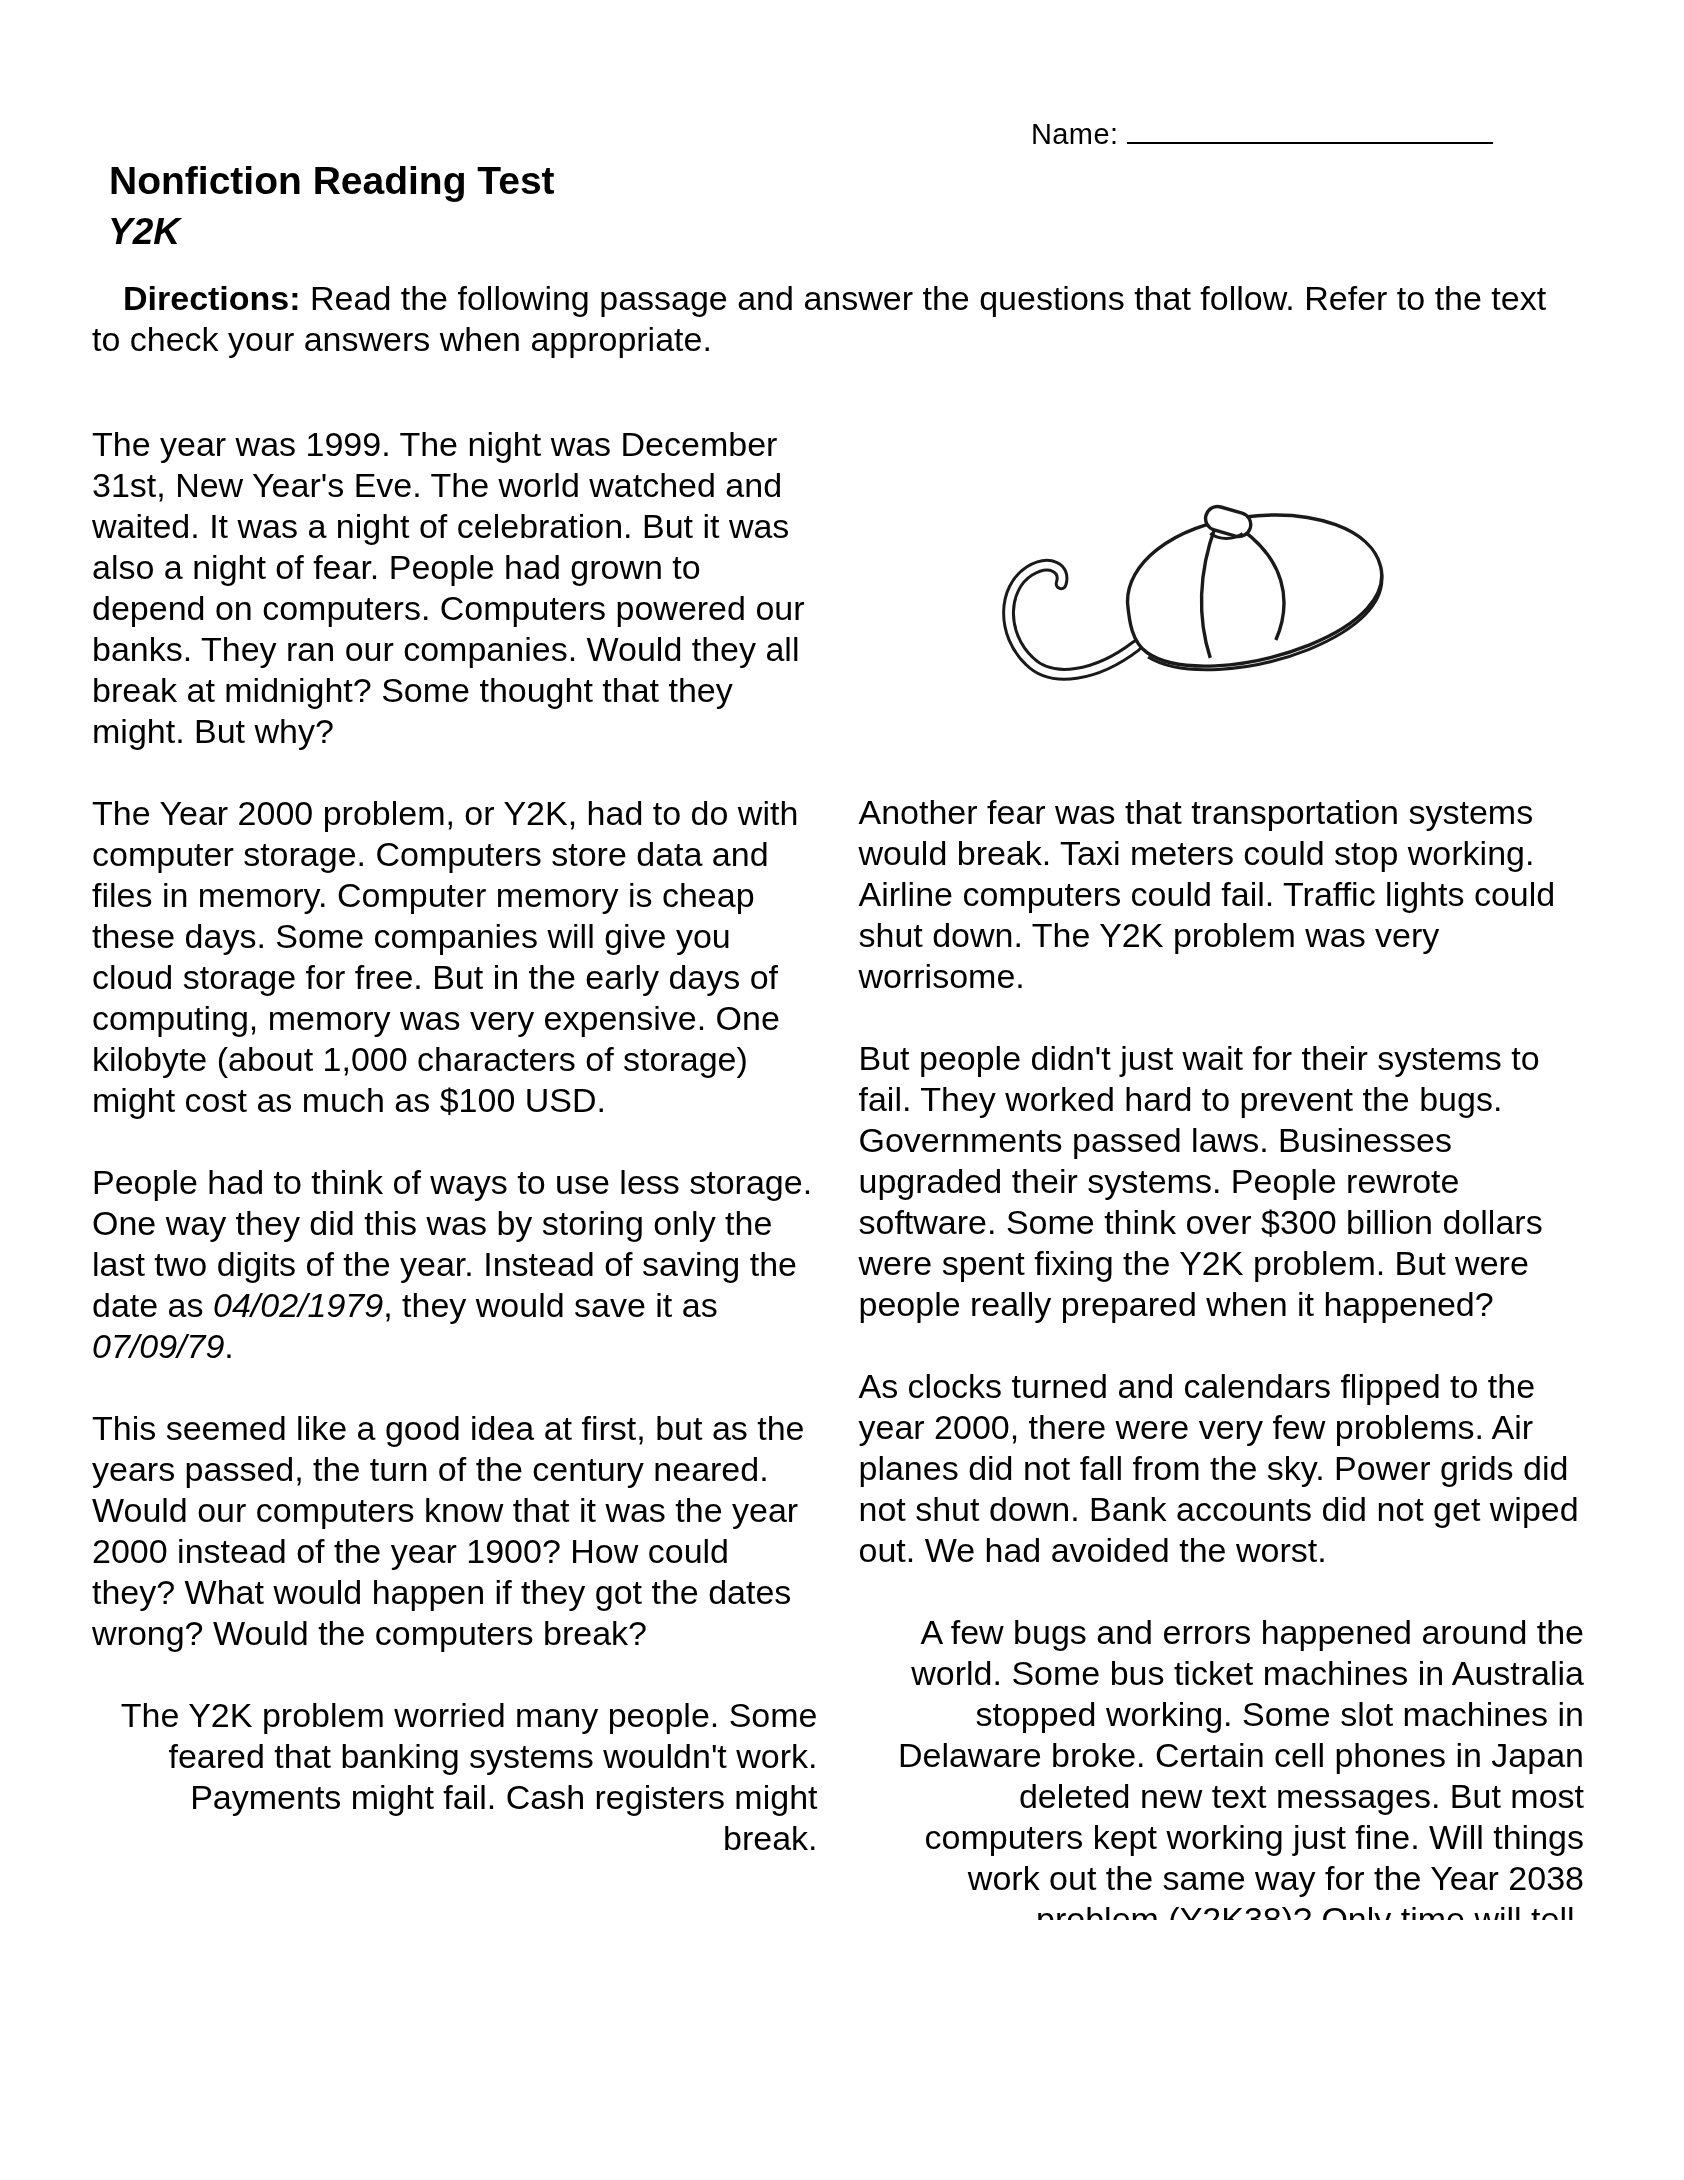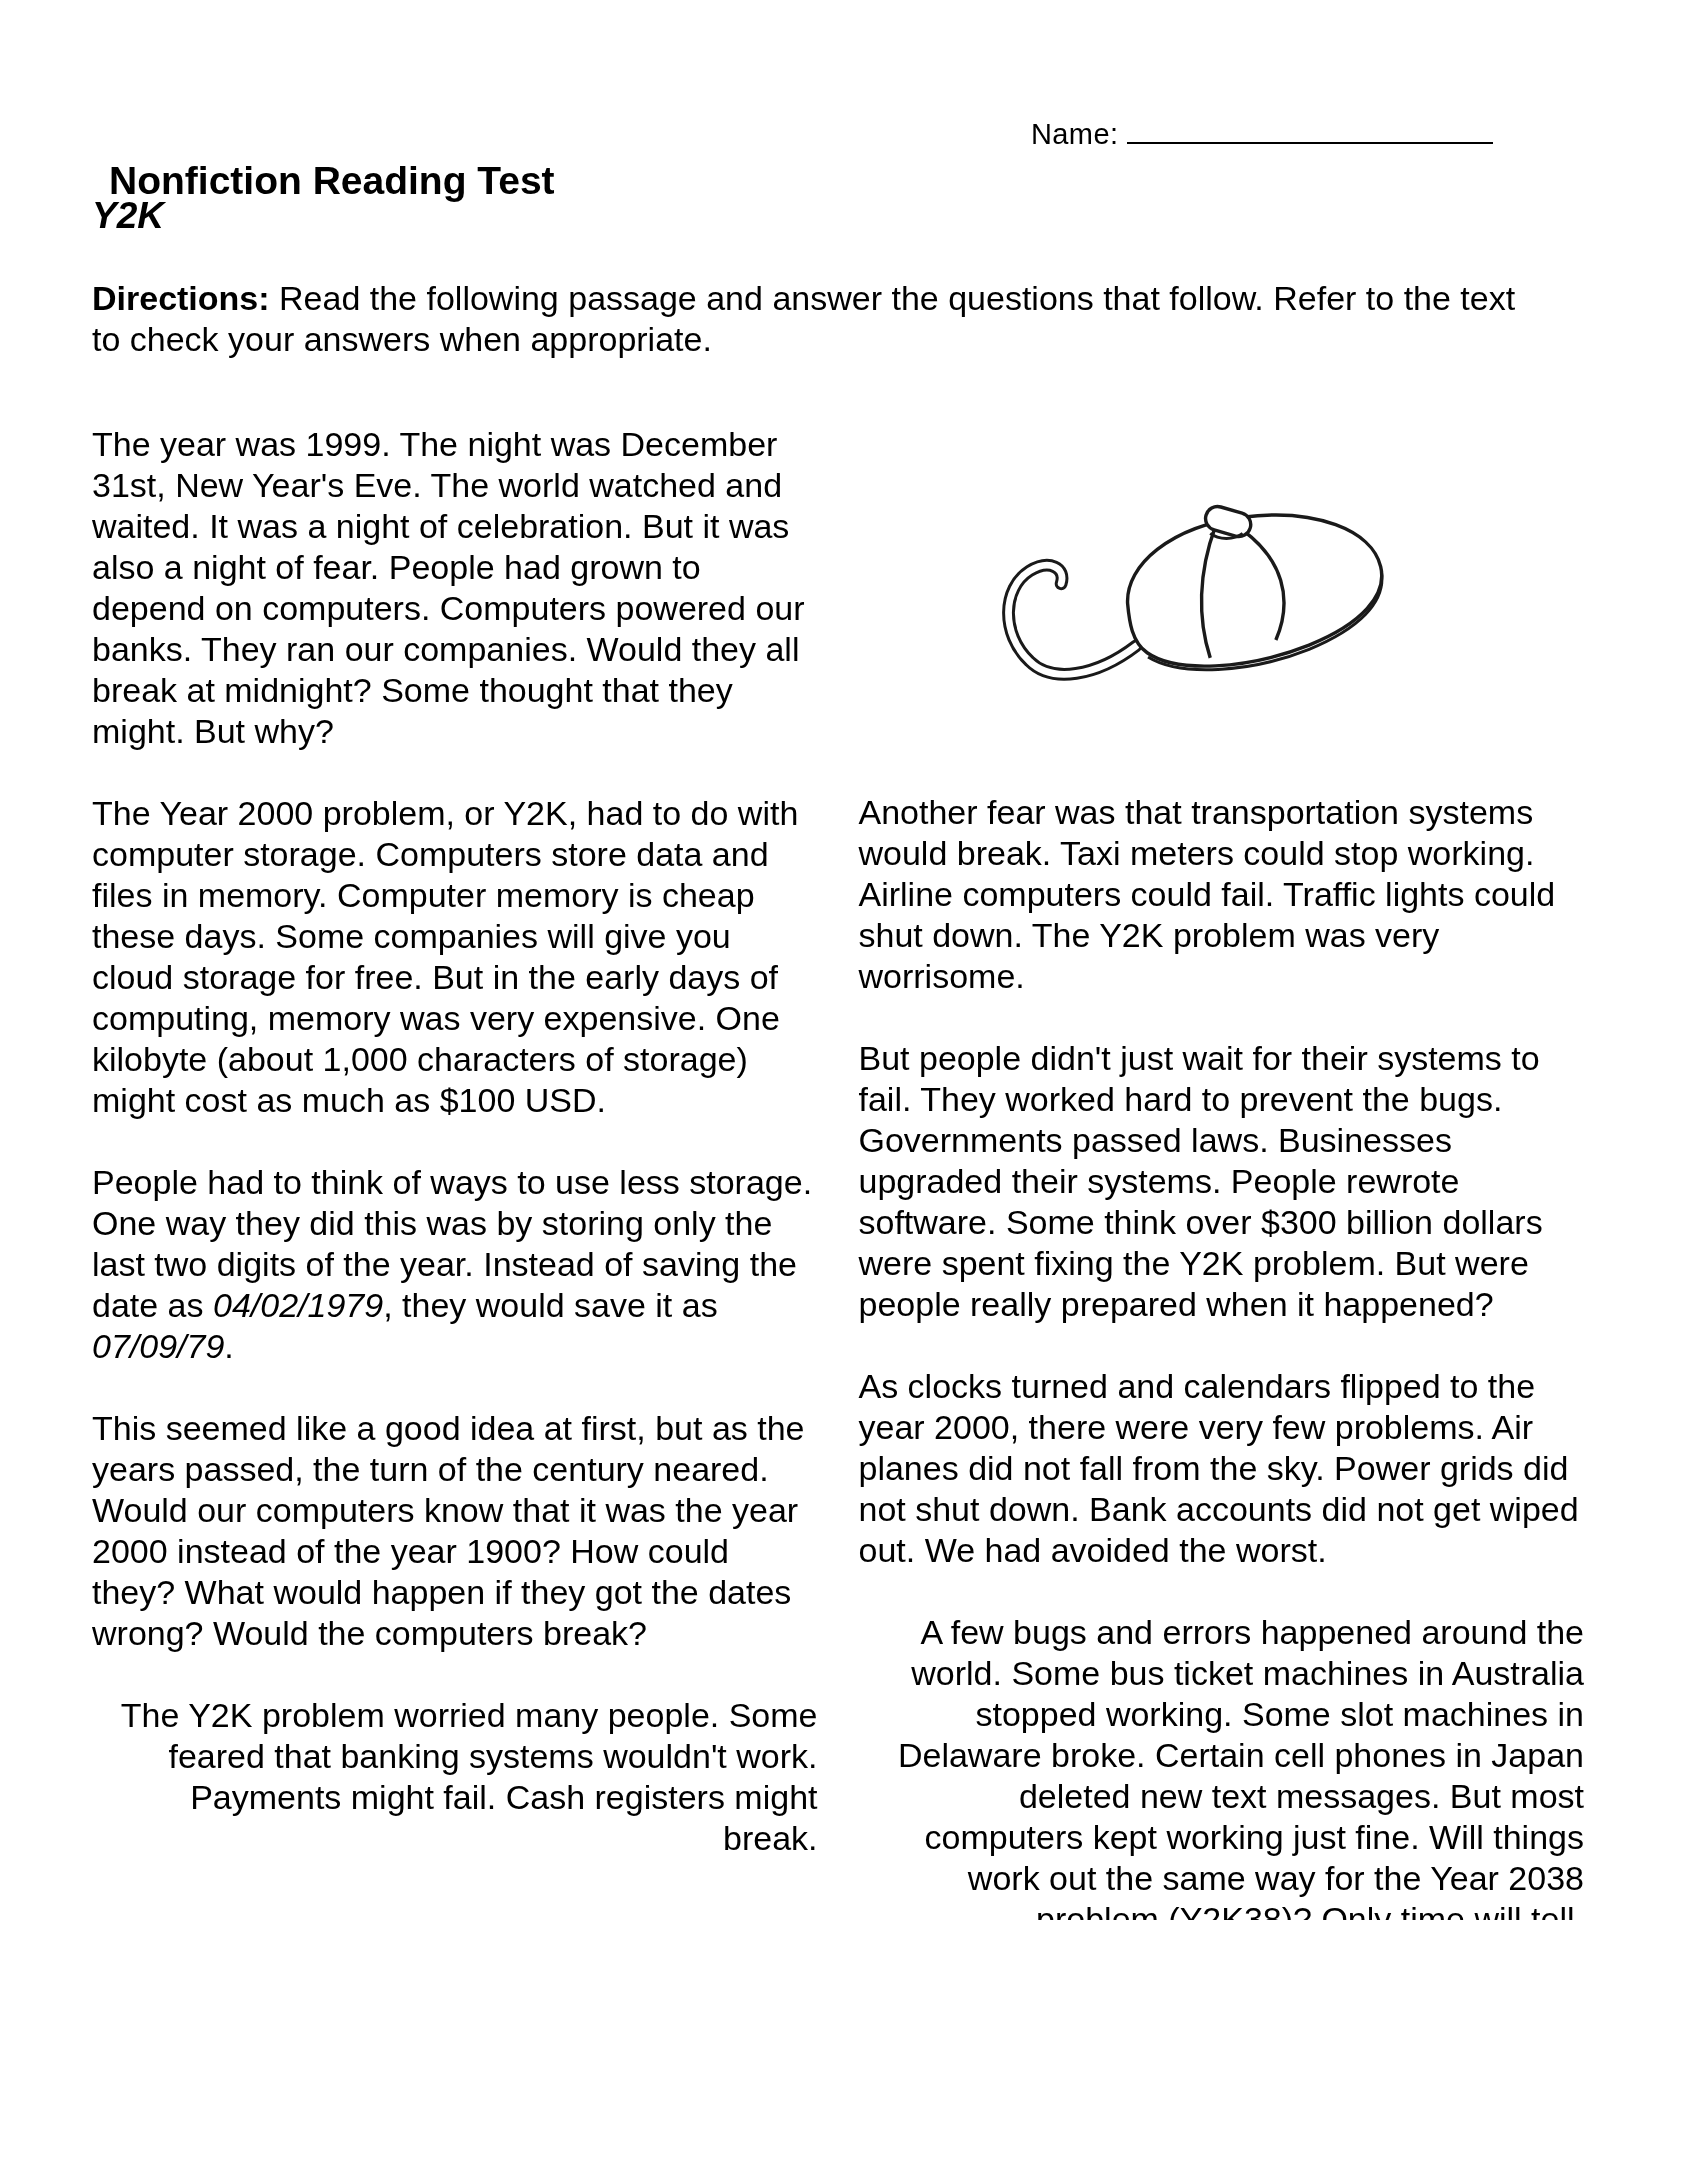--- a/index.html
+++ b/index.html
@@ -34,36 +34,36 @@
     left: 92px;
     margin: 17px;
     font-size: 39px;
     font-weight: bold;
     line-height: 1.1;
   }
   .subtitle {
     position: absolute;
     top: 196px;
     left: 92px;
-    margin: 0;
+    margin: 16px;
     font-size: 37px;
     font-weight: bold;
     font-style: italic;
     line-height: 1.1;
   }
   .directions {
     position: absolute;
     top: 278px;
     left: 92px;
     width: 1457px;
     margin: 0;
     font-size: 34px;
     line-height: 41px;
   }
-  .directions .bold { font-weight: bold; }
+  .directions .bold { font-weight: bold; margin-left: 31px; }
   .columns {
     position: absolute;
     top: 424px;
     left: 92px;
     width: 1492px;
     display: flex;
     gap: 41px;
   }
   .col {
     font-size: 34px;

